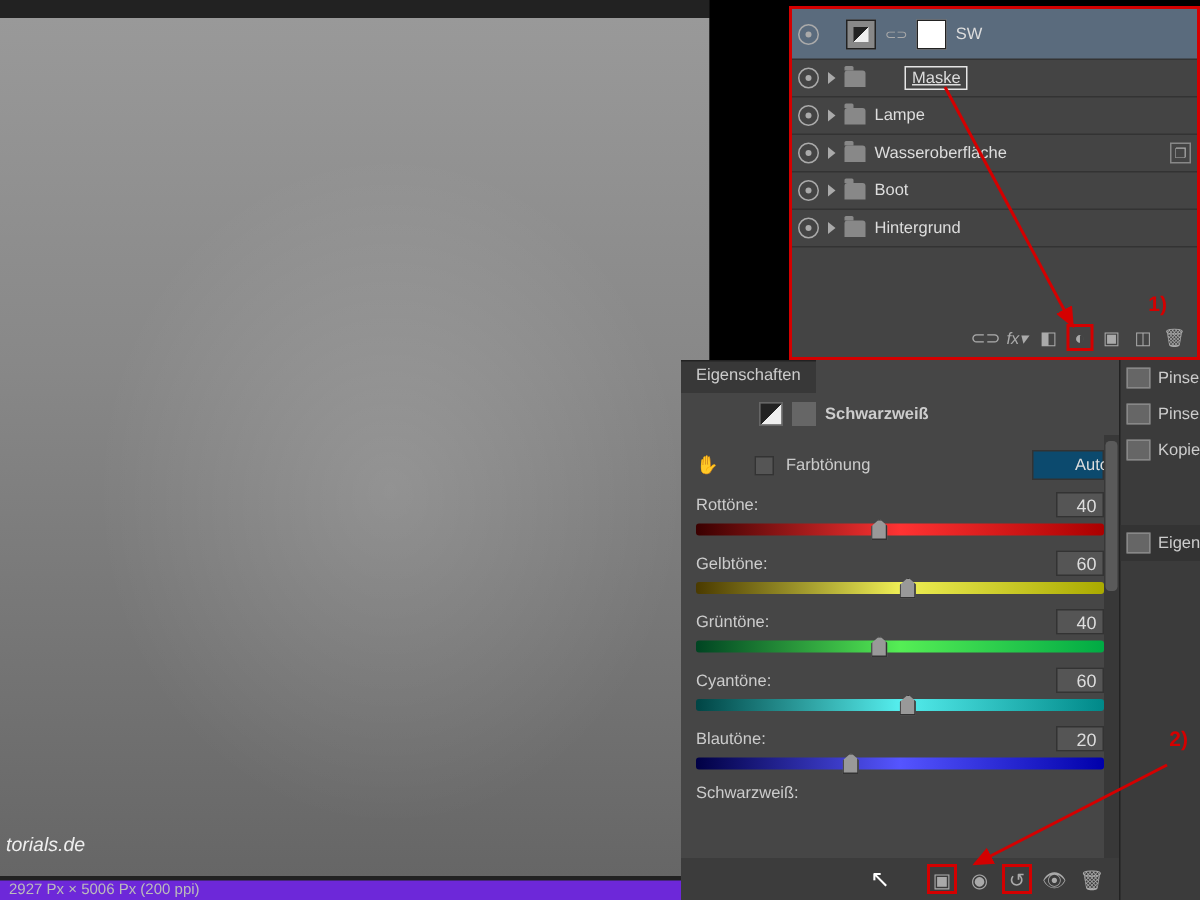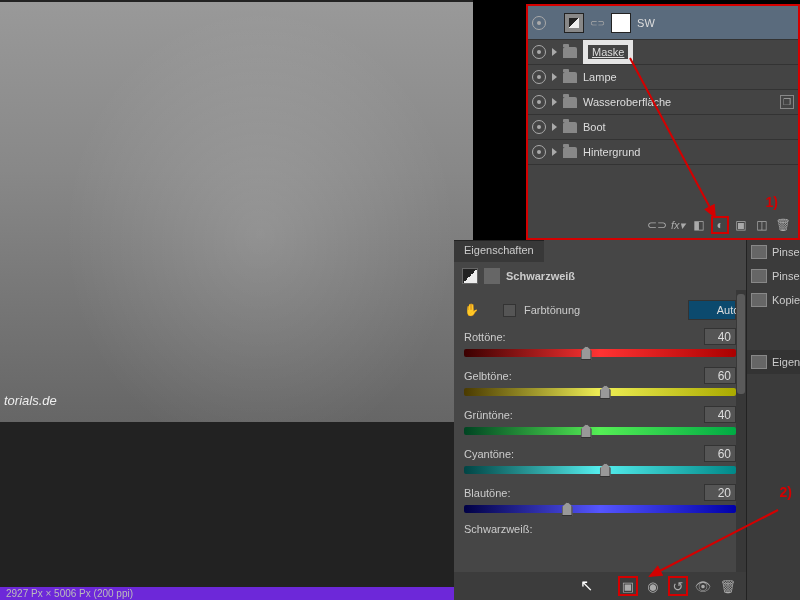--- a/index.html
+++ b/index.html
@@ -1,53 +1,53 @@
 <!DOCTYPE html>
 <html><head>
 <meta charset="utf-8">
 <style>
   * { box-sizing: border-box; margin: 0; padding: 0; }
   body { font-family: Arial, sans-serif; font-size: 11px; color: #ccc; background: #222; width: 800px; height: 600px; overflow: hidden; position: relative; }
   
-  .canvas { position: absolute; left: 0; top: 2px; width: 473px; height: 420px; background: linear-gradient(180deg, #999 0%, #888 40%, #777 70%, #666 100%); }
+  .canvas { position: absolute; left: 0; top: 12px; width: 473px; height: 572px; background: linear-gradient(180deg, #999 0%, #888 40%, #777 70%, #666 100%); }
   .canvas::before { content: ""; position: absolute; inset: 0; background: radial-gradient(ellipse 280px 320px at 55% 55%, rgba(255,255,255,0.15), transparent 70%); }
   .watermark { position: absolute; bottom: 14px; left: 4px; color: #eee; font-size: 13px; font-style: italic; }
   .statusbar { position: absolute; bottom: 0; left: 0; width: 473px; height: 13px; background: #6d28d9; color: #bbb; font-size: 10px; padding: 0 6px; line-height: 13px; }
 
   .dark-strip { position: absolute; left: 473px; top: 0; width: 327px; height: 240px; background: #000; }
 
   
   .layers { position: absolute; left: 526px; top: 4px; width: 274px; height: 236px; background: #444; border: 2px solid #d40000; }
   .layer-row { display: flex; align-items: center; height: 25px; border-bottom: 1px solid #333; padding: 0 4px; gap: 6px; position: relative; }
   .layer-row.tall { height: 34px; }
   .layer-row.selected { background: #5a6b7d; }
   .eye { width: 14px; height: 14px; border-radius: 50%; border: 1px solid #aaa; display: flex; align-items: center; justify-content: center; }
   .eye::after { content: ""; width: 4px; height: 4px; border-radius: 50%; background: #aaa; }
   .tri { width: 0; height: 0; border-top: 4px solid transparent; border-bottom: 4px solid transparent; border-left: 5px solid #aaa; }
   .folder { width: 14px; height: 11px; background: #888; border-radius: 2px 2px 0 0; position: relative; }
   .folder::before { content:""; position: absolute; top:-3px; left:0; width:6px; height:3px; background:#888; border-radius:1px 1px 0 0;}
   .mask-thumb { width: 20px; height: 20px; background: #fff; border: 1px solid #222; }
   .adj-thumb { width: 20px; height: 20px; border: 1px solid #222; background: #888; display:flex; align-items:center; justify-content:center;}
   .adj-thumb::after { content:""; width:10px; height:10px; background: linear-gradient(135deg,#222 50%,#eee 50%); }
   .layer-label { color: #ddd; }
-  .label-box { border: 5px solid #e5e5e5; padding: 1px 4px; }
+  .label-box { border: 1px solid #e5e5e5; padding: 1px 4px; margin-left: 20px; }
   .layer-label.underline { text-decoration: underline; }
   .link-icon-sm { color:#aaa; font-size:9px; }
   .grp-icon { width:14px; height:14px; border:1px solid #888; color:#aaa; font-size:9px; display:flex;align-items:center;justify-content:center;}
   
   .layers-footer { position: absolute; bottom: 0; left: 0; right: 0; height: 26px; display: flex; justify-content: flex-end; align-items: center; gap: 3px; padding: 0 6px; background: #444; }
   .ftr-btn { width: 18px; height: 18px; display: flex; align-items: center; justify-content: center; color: #aaa; font-size: 12px; }
   .ftr-btn.boxed { border: 2px solid #d40000; }
   .callout1 { position: absolute; right: 20px; bottom: 28px; color: #d40000; font-size: 14px; font-weight: bold; }
 
   
   .props { position: absolute; left: 454px; top: 240px; width: 292px; height: 360px; background: #464646; }
   .props-tab { height: 22px; display: flex; }
   .tab { padding: 3px 10px; background: #383838; color: #ccc; border-top: 1px solid #222; }
-  .props-header { display: flex; align-items: center; gap: 6px; padding: 4px 8px; height: 28px; }
+  .props-header { display: flex; align-items: center; gap: 6px; padding: 4px 8px; height: 28px; margin-left: 44px; }
   .bw-icon1 { width: 16px; height: 16px; background: linear-gradient(135deg,#222 50%,#eee 50%); border:1px solid #666;}
   .bw-icon2 { width: 16px; height: 16px; border:1px solid #666; background:#666;}
   .props-body { padding: 4px 10px; }
   .row { display: flex; align-items: center; gap: 8px; margin: 6px 0; }
   .preset-sel { flex: 1; background: #555; border: 1px solid #333; height: 20px; padding: 0 6px; display: flex; align-items: center; justify-content: space-between; color: #ddd; }
   .auto-btn { width: 48px; height: 20px; background: #0c4a6e; border: 1px solid #333; color: #ddd; display: flex; align-items: center; justify-content: center; padding-left: 32px; }
   .chk { width: 13px; height: 13px; border: 1px solid #333; background: #555; }
   .hand-icon { color:#ccc; font-size:12px;}
   
   .slider-group { margin: 8px 0 2px; }

